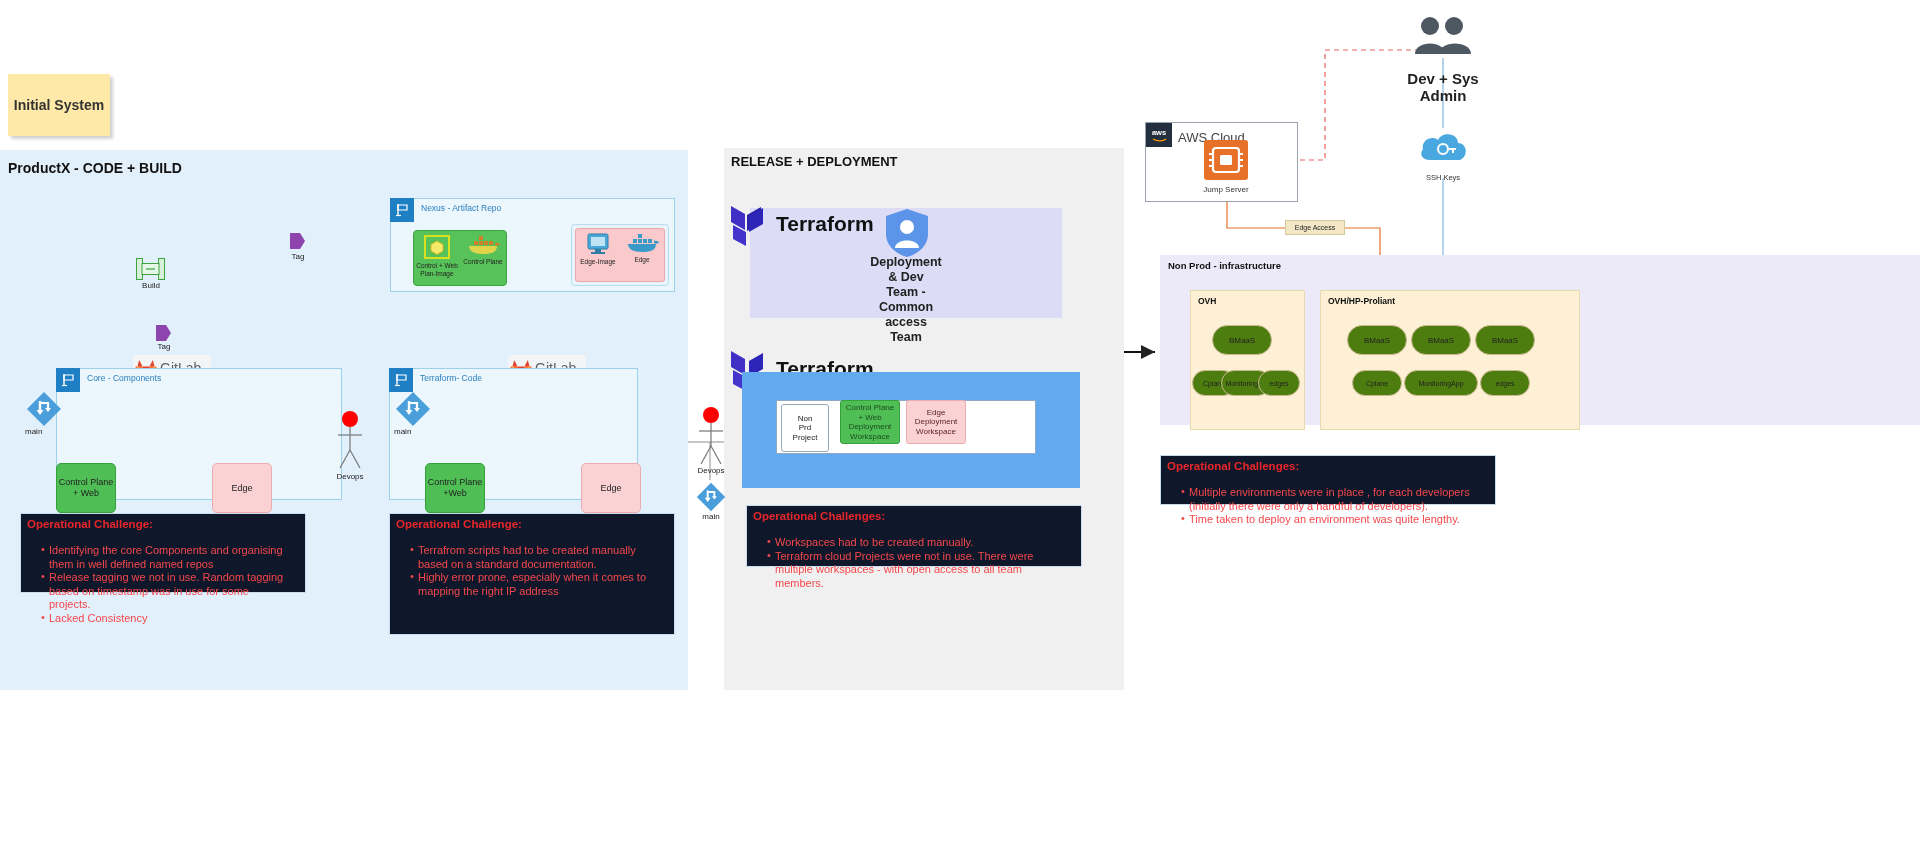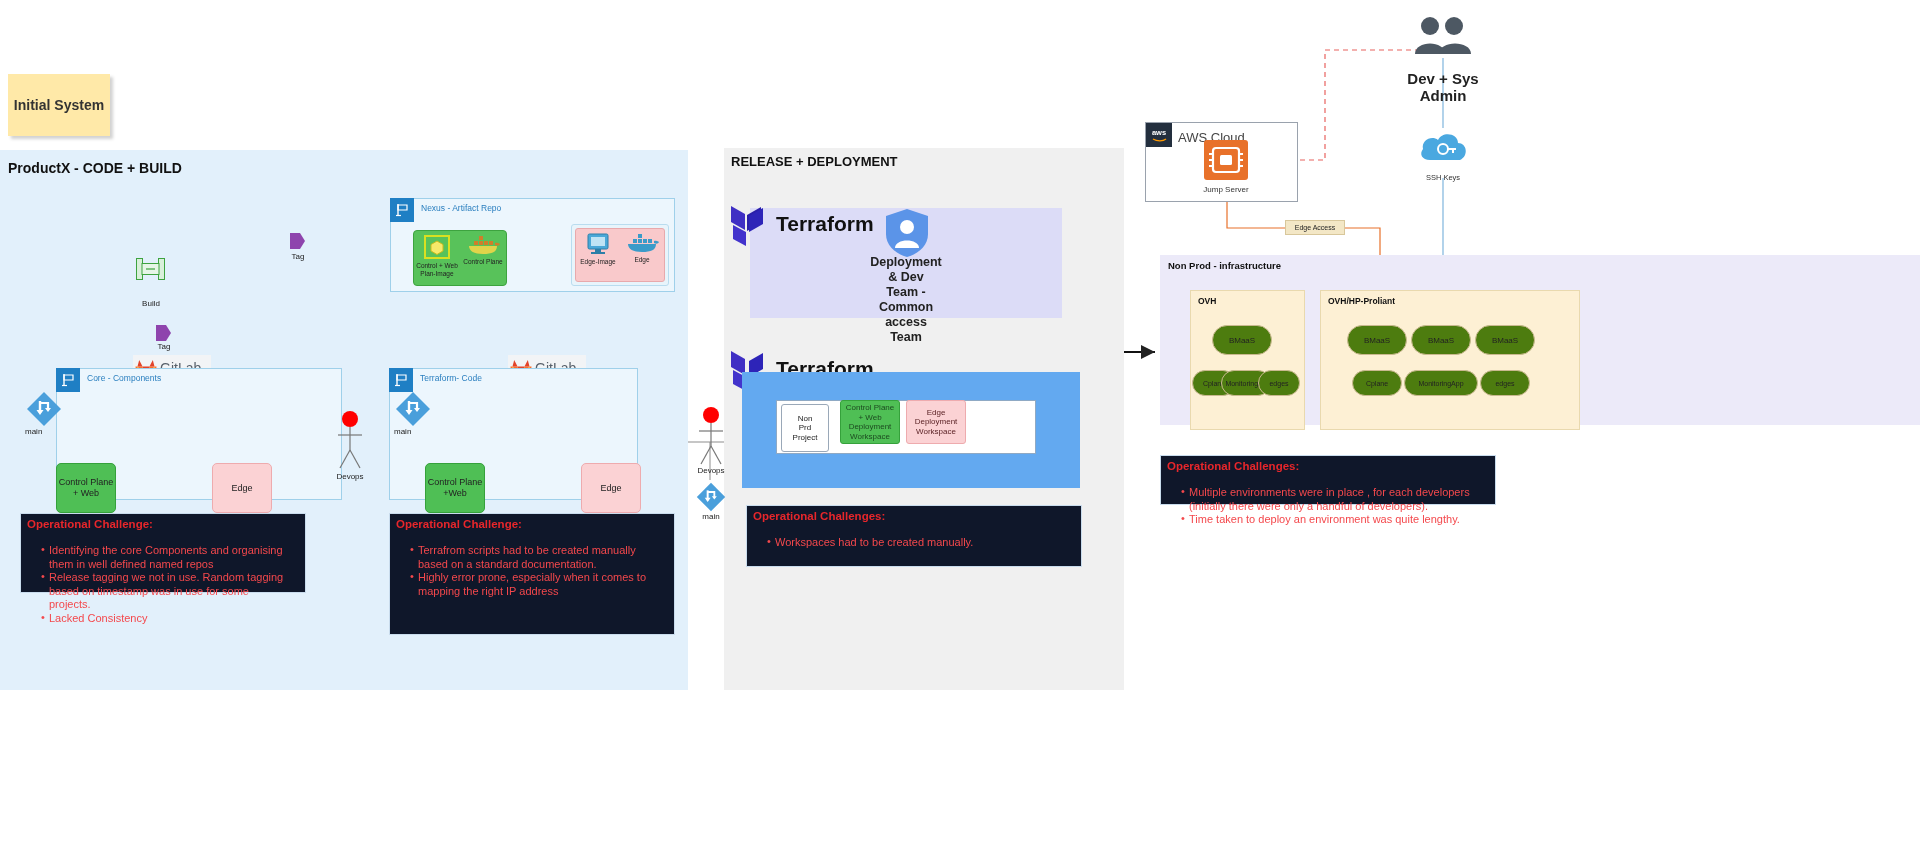--- a/index.html
+++ b/index.html
@@ -152,21 +152,21 @@
 <div class="abs" id="code-build-title">ProductX - CODE + BUILD</div>
 
 <div class="abs" style="left:136px;top:258px;width:29px;height:22px;">
   <svg width="29" height="22" viewBox="0 0 29 22">
     <rect x="0.5" y="0.5" width="6" height="21" fill="#d9f0da" stroke="#3da33f"></rect>
     <rect x="22.5" y="0.5" width="6" height="21" fill="#d9f0da" stroke="#3da33f"></rect>
     <rect x="6" y="5.5" width="17" height="11" fill="#e6f6e7" stroke="#3da33f"></rect>
     <line x1="10" y1="11" x2="19" y2="11" stroke="#3da33f" stroke-width="1.2"></line>
   </svg>
 </div>
-<div class="abs lbl" style="left:126px;top:281px;width:50px;margin-top:18px;">Build</div>
+<div class="abs lbl" style="left:126px;top:281px;width:50px;">Build</div>
 
 <div class="abs" style="left:288px;top:231px;width:18px;height:20px;">
   <svg width="18" height="20" viewBox="0 0 18 20">
       <path d="M2,2 L12,2 L17,10 L12,18 L2,18 Z" fill="#8e44ad"></path>
     </svg>
 </div>
 <div class="abs lbl" style="left:280px;top:252px;width:36px;">Tag</div>
 
 <div class="abs" style="left:154px;top:323px;width:18px;height:20px;">
   <svg width="18" height="20" viewBox="0 0 18 20">
@@ -404,20 +404,21 @@
     <path d="M14,12 L22,12 L22,19" stroke="#fff" stroke-width="2.2" fill="none"></path>
     <path d="M19,17 L25,17 L22,21 Z" fill="#fff"></path>
   </svg>
 </div>
 <div class="abs lbl" style="left:694px;top:512px;width:34px;">main</div>
 
 <div class="abs chal" id="mid-chal">
   <h4>Operational Challenges:</h4>
   <ul>
     <li>Workspaces had to be created manually.</li>
+    <li>Terraform cloud Projects were not in use. There were multiple workspaces - with open access to all team members.</li>
   </ul>
 </div>
 
 <div class="abs" style="left:1410px;top:14px;width:66px;height:44px;">
   <svg width="66" height="44" viewBox="0 0 66 44">
     <circle cx="20" cy="12" r="9" fill="#4d5863"></circle>
     <path d="M5,40 C5,26 35,26 35,40 Z" fill="#4d5863"></path>
     <circle cx="44" cy="12" r="9" fill="#4d5863"></circle>
     <path d="M29,40 C29,26 61,26 61,40 Z" fill="#4d5863"></path>
   </svg>

